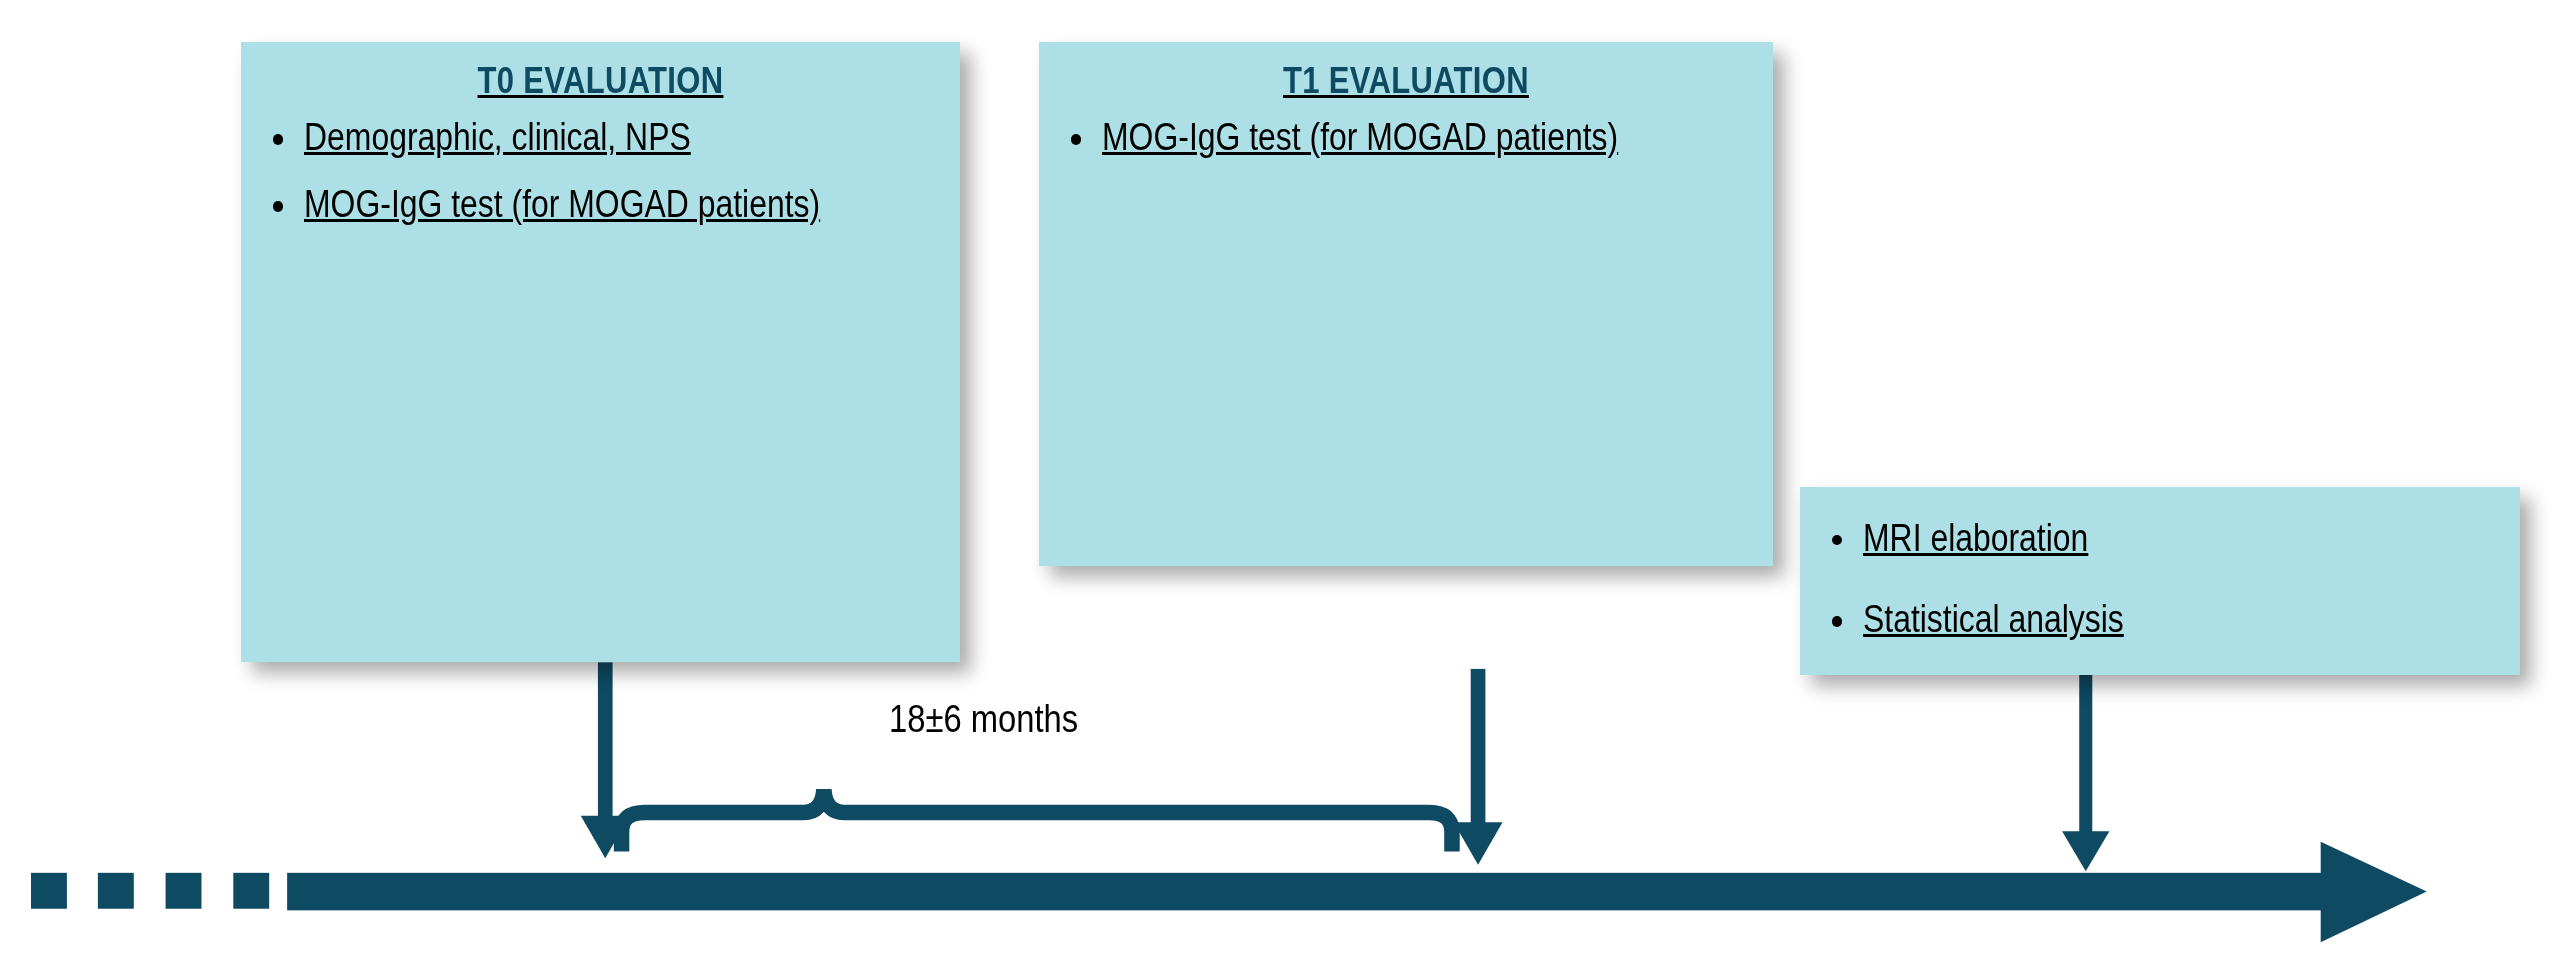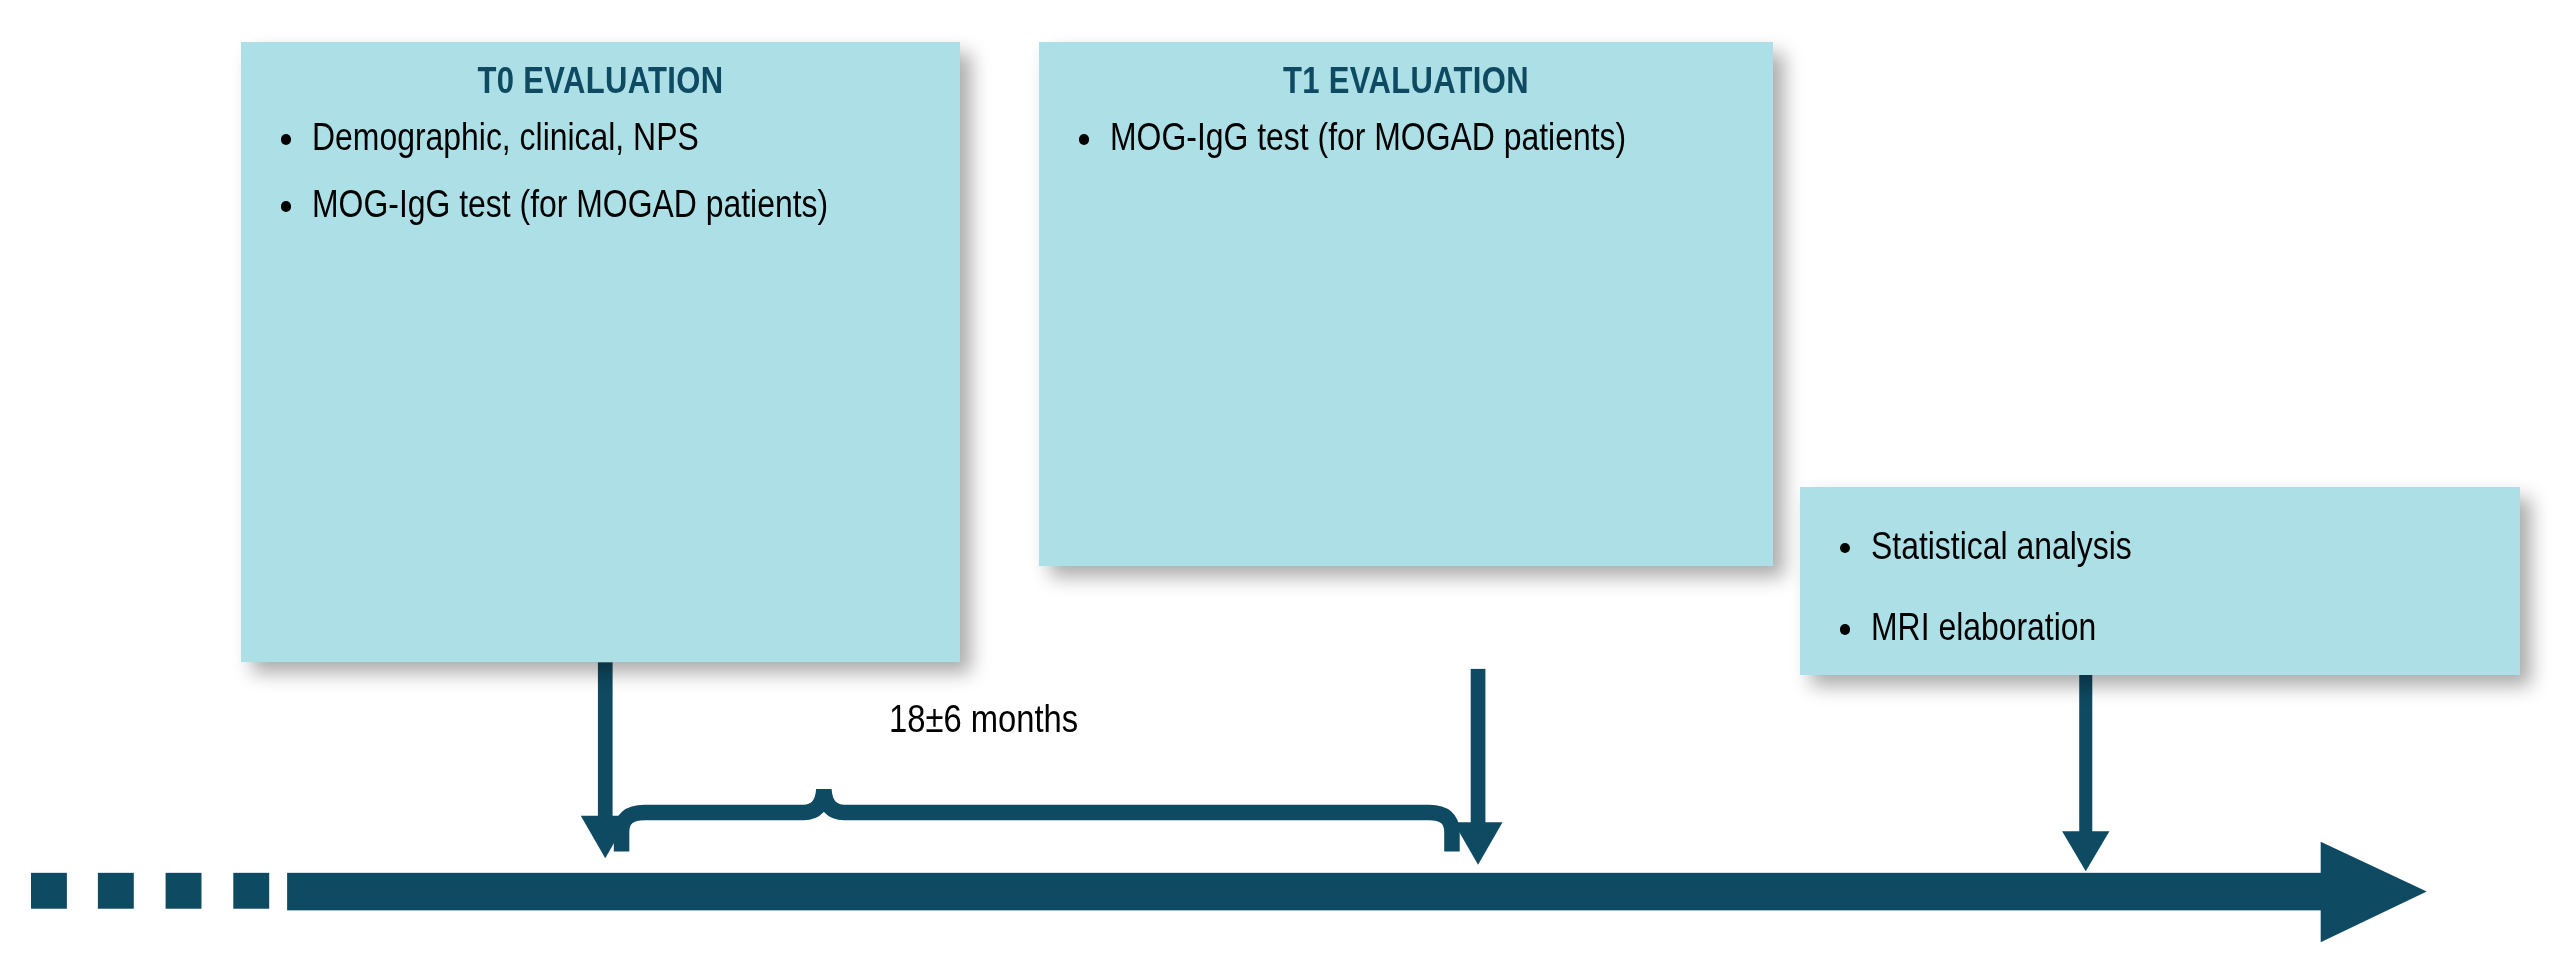--- a/index.html
+++ b/index.html
@@ -16,40 +16,41 @@
     font-family: "Liberation Sans", "DejaVu Sans", sans-serif;
   }
 
   
   .panel {
     position: absolute;
     background: #ace0e6;
     box-sizing: border-box;
     box-shadow: 11.4px 11.4px 18px rgba(0,0,0,0.33);
     z-index: 5;
+    text-decoration: underline;
   }
   #panel-t0 { left: 241px;  top: 42px;  width: 719px;  height: 620px; padding: 18px 21px 0 21px; }
   #panel-t1 { left: 1039px; top: 42px;  width: 734px;  height: 524px; padding: 18px 21px 0 21px; }
   #panel-analysis { left: 1800px; top: 487px; width: 720px; height: 188px; padding: 24.5px 21px 0 21px; }
 
   .panel-title {
     text-align: center;
     color: #0e4a61;
     font-weight: bold;
     font-size: 36px;
     letter-spacing: 0.4px;
     transform: scaleX(0.86);
     transform-origin: center top;
     margin: 0 0 13px 0;
     white-space: nowrap;
   }
 
   .bullets {
     list-style: none;
-    margin: 12px;
+    margin: 4px;
     padding: 0;
   }
   .bullets li {
     position: relative;
     color: #000000;
     font-size: 38px;
     line-height: 1.21;
     margin: 0 0 21px 0;
     padding-left: 38px;
   }
@@ -159,25 +160,25 @@
         <span class="bdot"></span>
         <span class="btxt">MOG-IgG test (for MOGAD patients)</span>
       </li>
     </ul>
   </div>
 
   <div class="panel" id="panel-analysis">
     <ul class="bullets">
       <li>
         <span class="bdot"></span>
-        <span class="btxt">Statistical analysis</span>
+        <span class="btxt">MRI elaboration</span>
       </li>
       <li>
         <span class="bdot"></span>
-        <span class="btxt">MRI elaboration</span>
+        <span class="btxt">Statistical analysis</span>
       </li>
     </ul>
   </div>
 
   <div id="duration-label">18±6 months</div>
 
 </div>
 
 
 </body></html>

